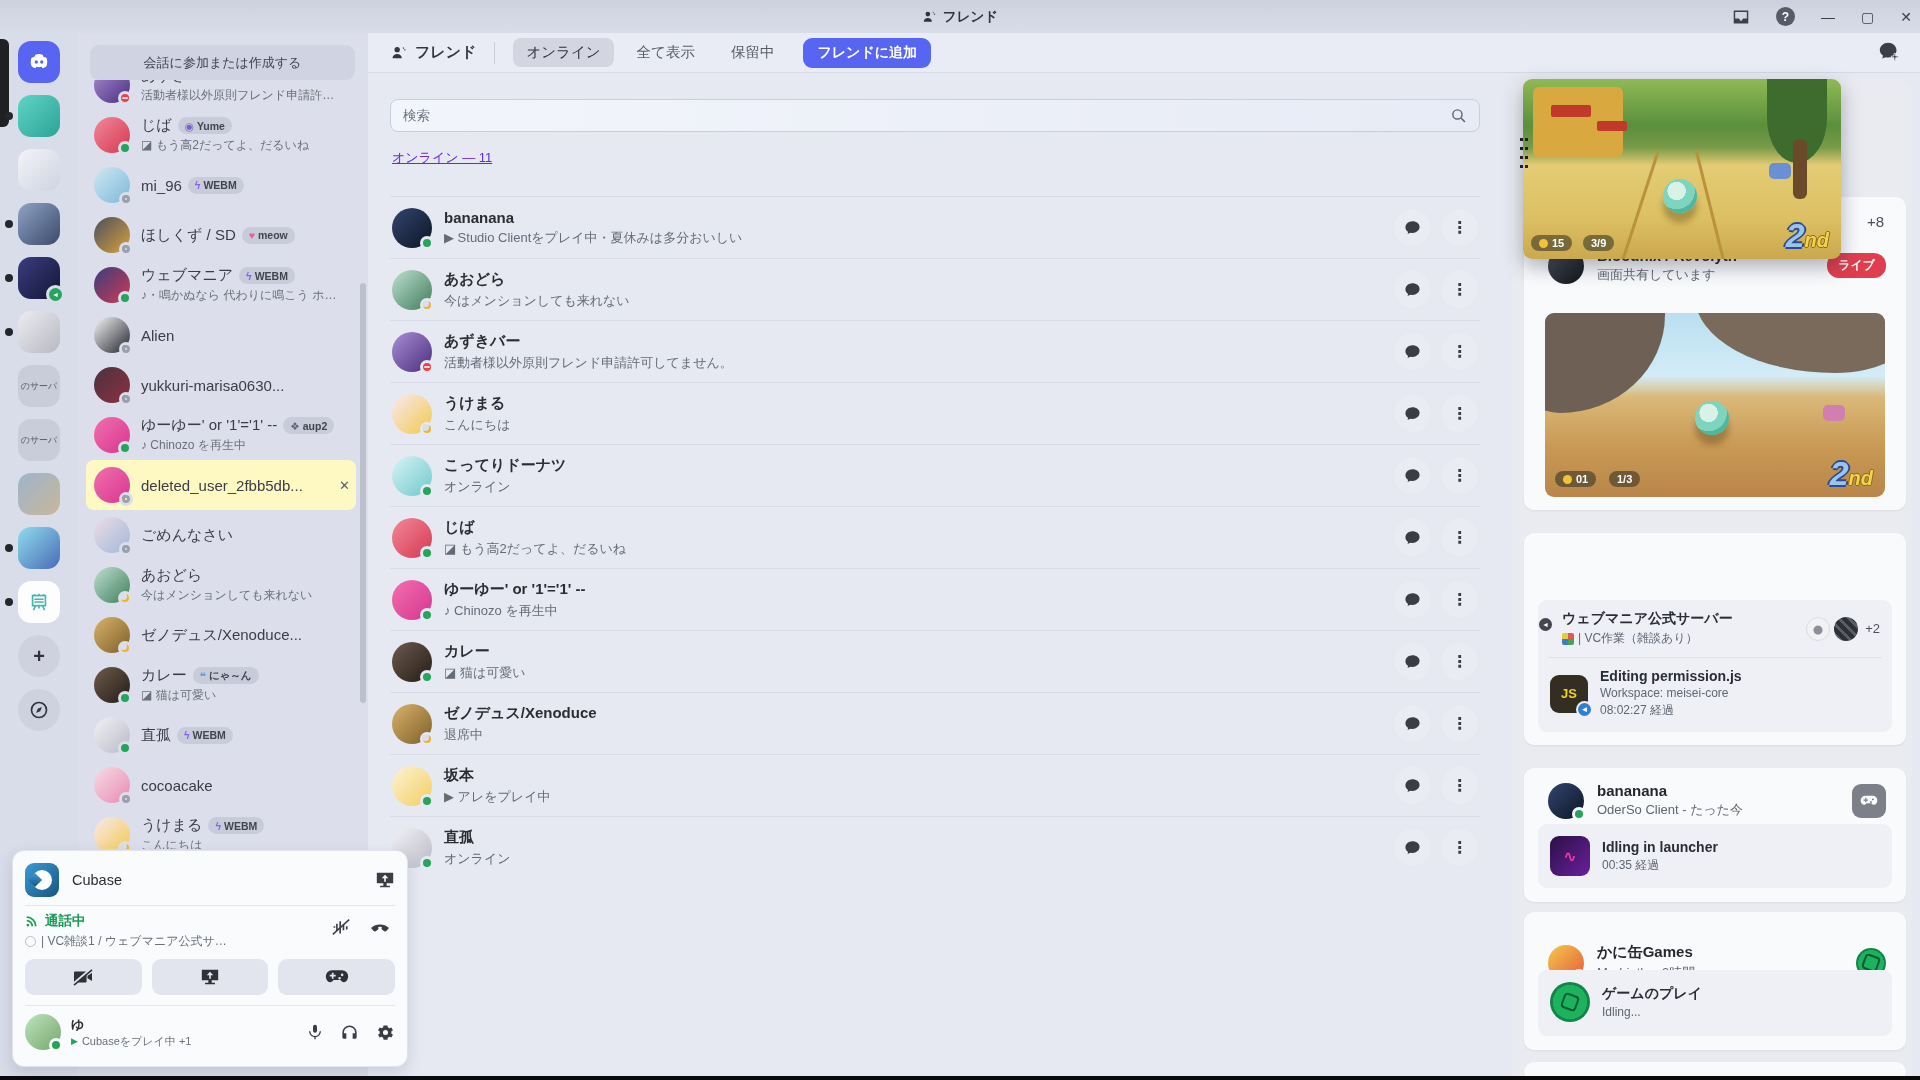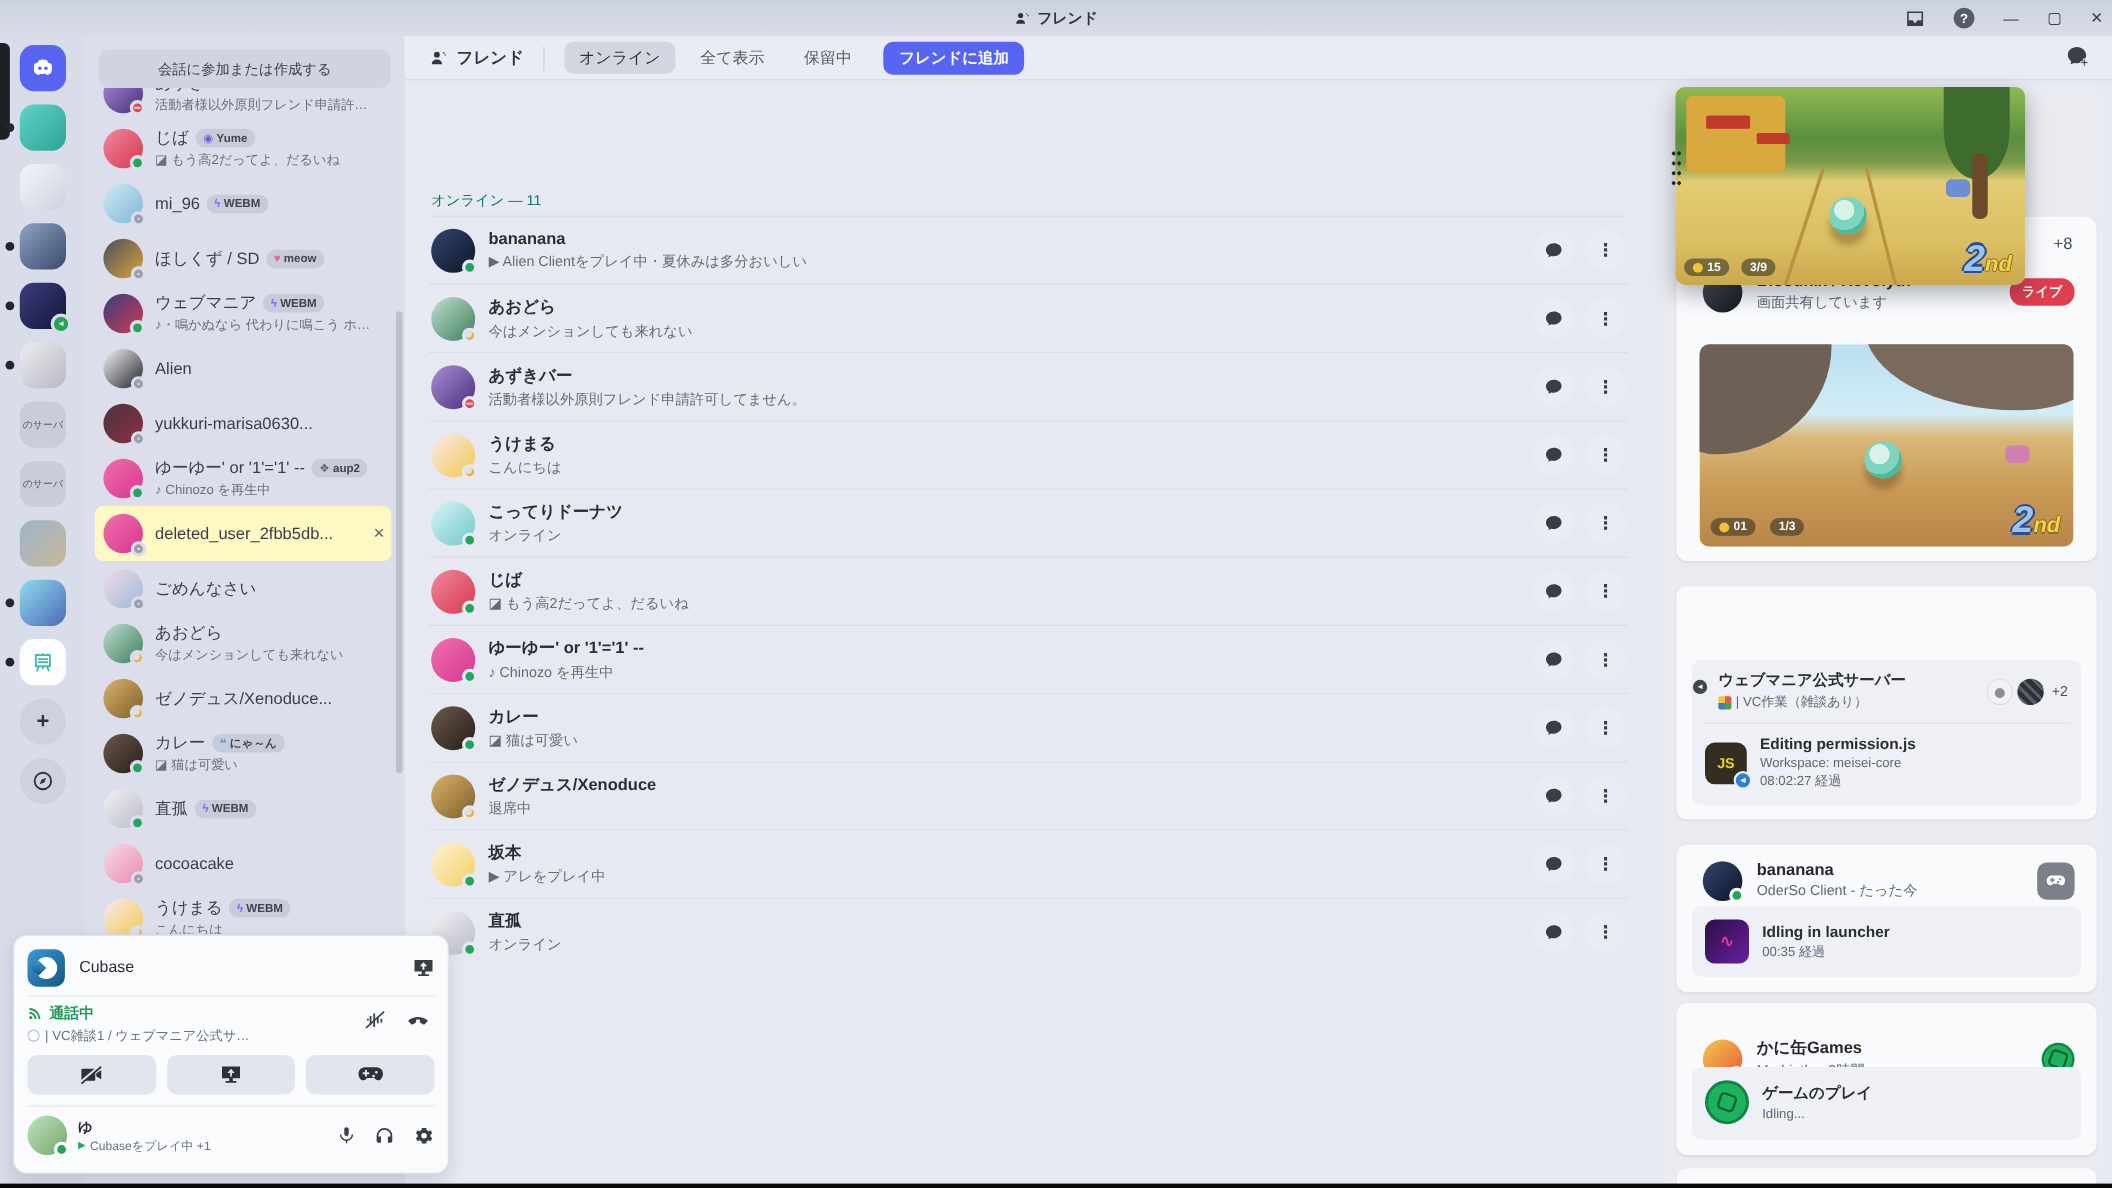--- a/index.html
+++ b/index.html
@@ -89,21 +89,21 @@
   .tab{font-size:14.5px;color:#565b66;padding:5px 13px;border-radius:8px;}
   .tab[data-sel="1"]{background:#d3d6e1;color:#2e3138;}
   .add-friend{background:#5865f2;color:#fff;font-size:14px;font-weight:600;padding:6px 14px;border-radius:9px;margin-left:6px;}
   .newgroup{position:absolute;right:20px;top:8px;color:#3b3e48;}
 
   
   .friends{position:absolute;left:368px;top:73px;width:1128px;bottom:4px;}
   .searchbar{position:absolute;left:22px;right:16px;top:26px;height:33px;border-radius:8px;
     background:linear-gradient(90deg,#f2f5fb,#e7ebf5);border:1px solid #c7cfdf;display:flex;align-items:center;padding:0 12px;}
   .search-ph{font-size:13.5px;color:#6a7480;flex:1;}
-  .fcount{position:absolute;left:24px;top:100px;font-size:13px;color:#0f766e;}
+  .fcount{position:absolute;left:24px;top:76px;font-size:13px;color:#6d28d9;text-decoration:underline;}
   .flist{position:absolute;left:22px;right:16px;top:123px;}
   .frow{height:62px;display:flex;align-items:center;border-top:1px solid #d9dce6;padding:0 2px;}
   .av40{width:40px;height:40px;}
   .av40 .dot{border-color:#e6e9f2;}
   .fcol{margin-left:12px;flex:1;min-width:0;display:flex;flex-direction:column;justify-content:center;}
   .fname{font-size:15px;font-weight:700;color:#2a2d33;}
   .fstatus{font-size:13px;color:#646b78;margin-top:3px;white-space:nowrap;overflow:hidden;}
   .factions{display:flex;gap:10px;}
   .acircle{width:37px;height:37px;border-radius:50%;background:#e9ecf3;display:flex;align-items:center;justify-content:center;color:#3a3d45;font-weight:700;}
   .acircle .dots{font-size:16px;color:#3a3d45;letter-spacing:0;}
@@ -743,30 +743,37 @@
     <div class="add-friend">フレンドに追加</div>
     <span class="newgroup">
       <svg width="22" height="20" viewBox="0 0 26 24" fill="#3b3e48">
           <path d="M12 2C6.5 2 2 5.9 2 10.7c0 2.8 1.5 5.2 3.8 6.8L5 21l4-1.6c1 .2 2 .3 3 .3 5.5 0 10-3.9 10-8.7S17.5 2 12 2z"></path>
           <path d="M19 15h2v3h3v2h-3v3h-2v-3h-3v-2h3v-3z" stroke="#e9ecf4" stroke-width="1"></path>
         </svg>
     </span>
   </div>
 
   <div class="friends">
+    <div class="searchbar">
+      <span class="search-ph">検索</span>
+      <svg width="17" height="17" viewBox="0 0 24 24" fill="none" stroke="#5c6470" stroke-width="2">
+        <circle cx="10.5" cy="10.5" r="6.5"></circle>
+          <path d="M15.5 15.5L21 21"></path>
+      </svg>
+    </div>
     <div class="fcount">オンライン — 11</div>
     <div class="flist">
 
         <div class="frow">
           <div class="avatar av40" style="background:linear-gradient(135deg,#33456e,#0d1526)">
             <span class="dot" data-p="online"></span>
           </div>
           <div class="fcol">
             <div class="fname">bananana</div>
-            <div class="fstatus">▶ Alien Clientをプレイ中・夏休みは多分おいしい</div>
+            <div class="fstatus">▶ Studio Clientをプレイ中・夏休みは多分おいしい</div>
           </div>
           <div class="factions">
             <div class="acircle">
               <svg width="17" height="17" viewBox="0 0 24 24" fill="#3a3d45">
                 <path d="M12 3C6.5 3 2 6.9 2 11.7c0 2.8 1.5 5.2 3.8 6.8L5 21l4-1.6c1 .2 2 .3 3 .3 5.5 0 10-3.9 10-8.7S17.5 3 12 3z"></path>
               </svg>
             </div>
             <div class="acircle">
               <span class="dots">⋮</span>
             </div>

